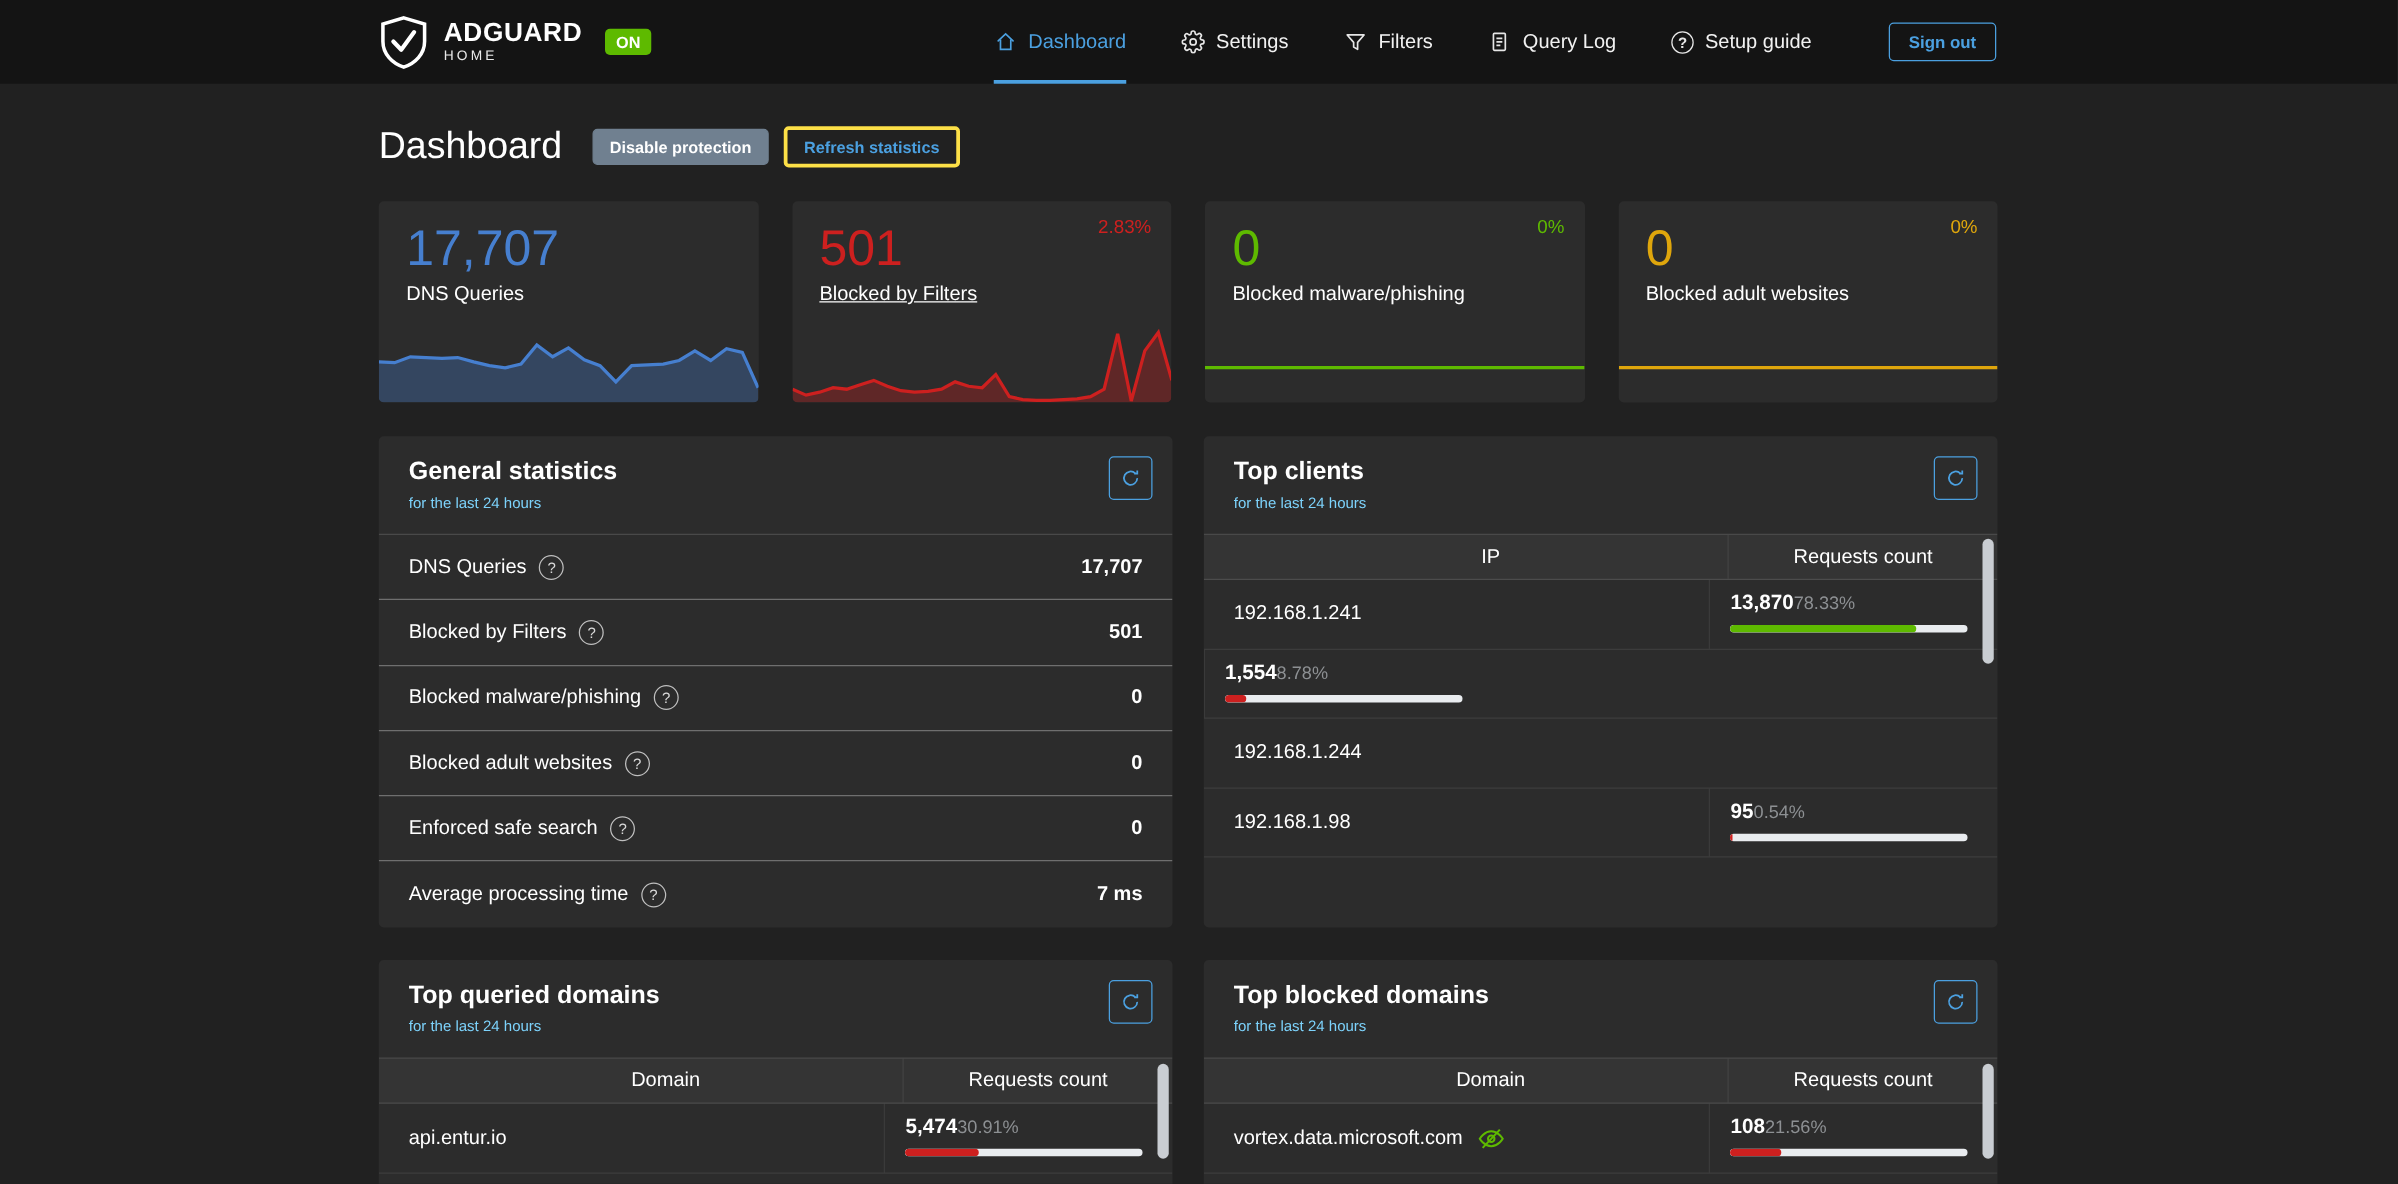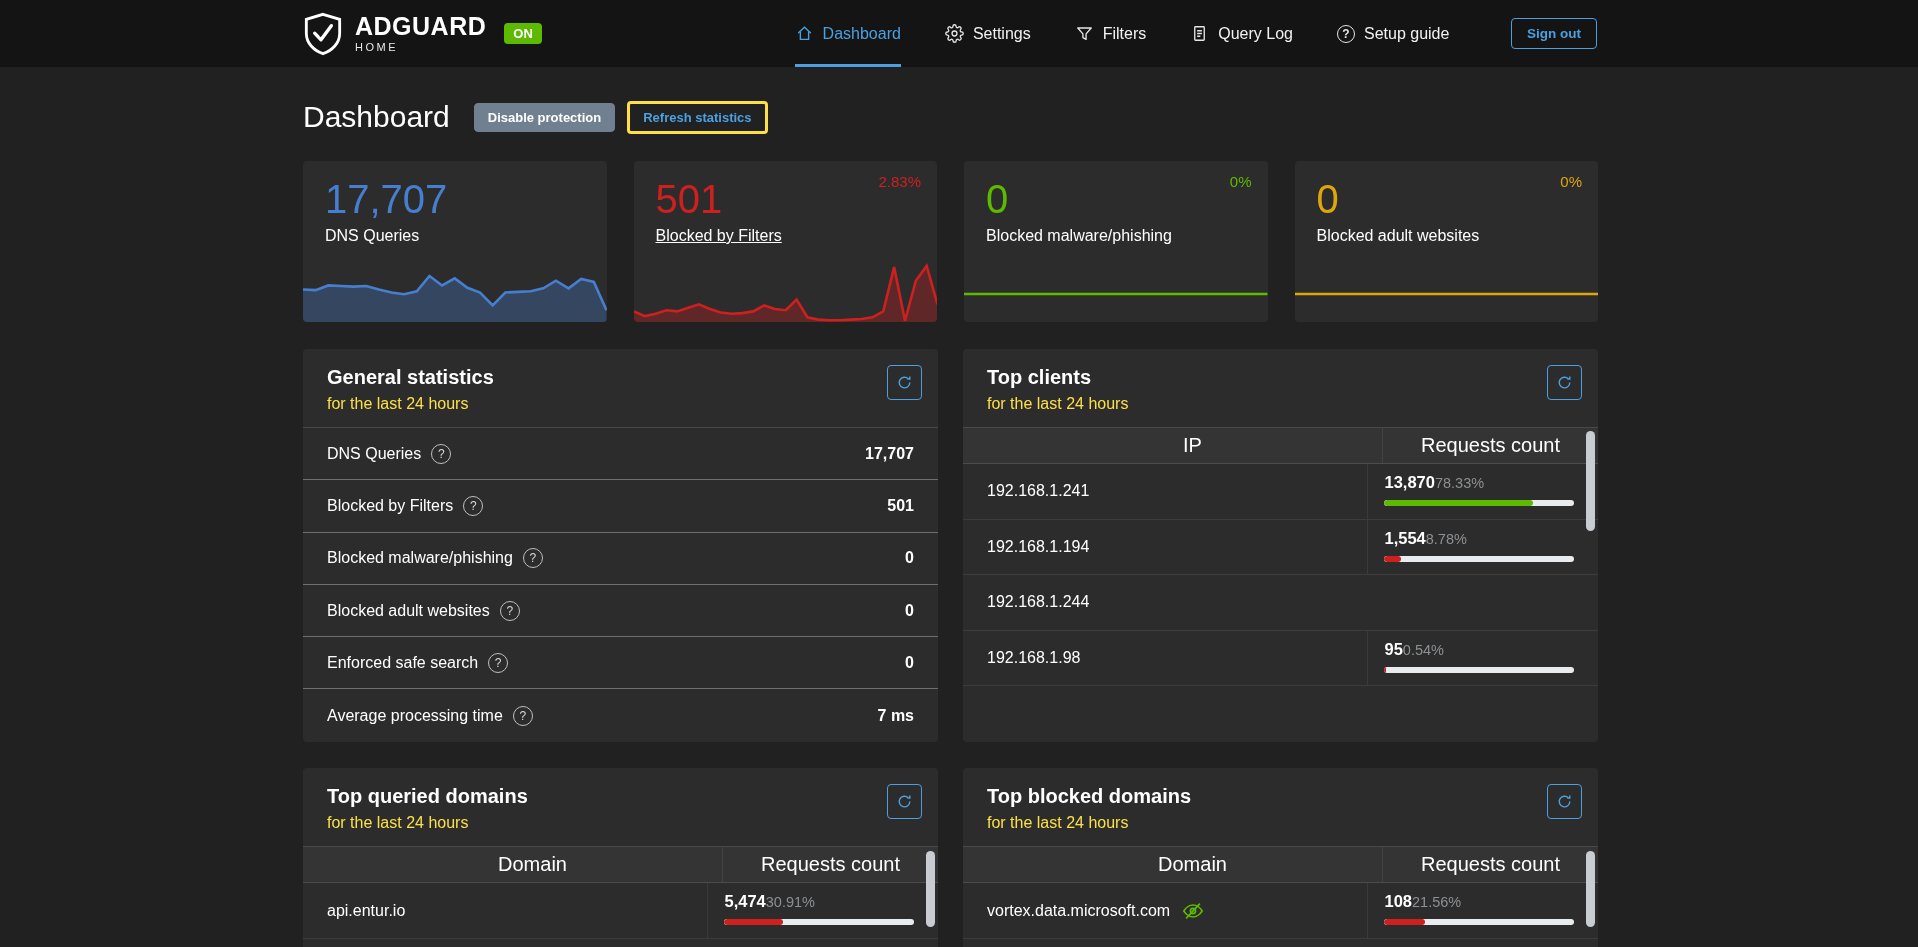--- a/index.html
+++ b/index.html
@@ -9,21 +9,21 @@
     background:#212121; color:#fff;
   }
   
   .topbar {
     height:67px; background:#141414; display:flex; align-items:stretch;
     padding:0 321px 0 303px;
   }
   .brand { display:flex; align-items:center; width:430px; }
   .shield { width:40px; height:46px; }
   .brand-text { margin-left:12px; line-height:1; }
-  .brand-name { font-size:25px; font-weight:bold; letter-spacing:.5px; color:#fff; }
+  .brand-name { font-size:21px; font-weight:bold; letter-spacing:.5px; color:#fff; }
   .brand-sub { font-size:11px; letter-spacing:2.5px; color:#e8e8e8; margin-top:3px; }
   .on-badge {
     margin-left:18px; align-self:center; background:#5eba00; color:#fff;
     font-size:13px; font-weight:bold; padding:3px 9px; border-radius:4px;
   }
   .nav { flex:1; display:flex; justify-content:center; gap:44px; }
   .nav-item {
     display:flex; align-items:center; gap:9px; font-size:16px; color:#f2f2f2;
     cursor:pointer; border-bottom:3px solid transparent; padding-top:3px;
   }
@@ -55,21 +55,21 @@
   .stat-value { font-size:40px; font-weight:400; padding:16px 0 0 22px; line-height:1.1; }
   .stat-label { font-size:16px; color:#fff; padding:6px 0 0 22px; }
   .stat-label a { color:#fff; text-decoration:underline; cursor:pointer; }
   .stat-percent { position:absolute; top:12px; right:16px; font-size:15px; }
   .sparkline { position:absolute; left:0; right:0; bottom:0; width:100%; height:62px; display:block; }
   
   .panel-grid { display:grid; grid-template-columns:1fr 1fr; gap:25px; margin-top:27px; }
   .panel { position:relative; height:393px; background:#2c2c2c; border-radius:4px; overflow:hidden; }
   .panel-head { height:79px; padding:17px 24px 0; border-bottom:1px solid rgba(255,255,255,.14); }
   .panel-title { font-size:20px; font-weight:700; color:#fff; }
-  .panel-sub { font-size:16px; color:#fde047; margin-top:6px; }
+  .panel-sub { font-size:12px; color:#7dd3fc; margin-top:6px; }
   .refresh-btn {
     position:absolute; top:16px; right:16px; width:35px; height:35px;
     background:transparent; border:1px solid #4ba0e0; border-radius:4px; cursor:pointer;
     display:flex; align-items:center; justify-content:center;
   }
   .refresh-btn svg { width:17px; height:17px; stroke:#4ba0e0; fill:none; stroke-width:2; }
   
   .gs-row {
     height:52.3px; display:flex; align-items:center; justify-content:space-between;
     padding:0 24px; border-bottom:1px solid rgba(255,255,255,.32);
@@ -77,21 +77,21 @@
   .gs-row:last-child { border-bottom:none; }
   .gs-label { display:flex; align-items:center; gap:10px; font-size:16px; color:#fff; }
   .help-circle {
     display:inline-flex; align-items:center; justify-content:center; width:20px; height:20px;
     border:1.5px solid #bfbfbf; border-radius:50%; font-size:12px; color:#d8d8d8; cursor:pointer;
   }
   .gs-value { font-size:16px; font-weight:bold; color:#fff; }
   
   .thead {
     height:36px; display:flex; background:rgba(255,255,255,.04);
-    border-bottom:1px solid rgba(255,255,255,.12); font-size:20px; color:#fff;padding-left:40px;
+    border-bottom:1px solid rgba(255,255,255,.12); font-size:16px; color:#fff;padding-left:40px;
   }
   .th { display:flex; align-items:center; justify-content:center; }
   .col-l { width:63.7%; }
   .col-r { width:36.3%; border-left:1px solid rgba(255,255,255,.07); }
   .t-row { display:flex; border-bottom:1px solid rgba(255,255,255,.08); }
   .tc-left { width:63.7%; display:flex; align-items:center; gap:12px; padding-left:24px; font-size:16px; color:#fff; }
   .tc-right { width:36.3%; border-left:1px solid rgba(255,255,255,.07); padding:9px 24px 0 16px; }
   .count-line { display:flex; align-items:baseline; }
   .count { font-size:16.5px; font-weight:bold; color:#fff; }
   .pct { font-size:14.5px; color:#8d9093; }
@@ -282,23 +282,20 @@
               <div class="count-line">
                 <span class="count">13,870</span>
                 <span class="pct">78.33%</span>
               </div>
               <div class="bar">
                 <div class="bar-fill" style="width: 78.33%; background: rgb(94, 186, 0);"></div>
               </div>
             </div>
           </div>
           <div class="t-row" style="height: 55.6px;">
-            <div class="tc-left">
-              <span>192.168.1.194</span>
-            </div>
             <div class="tc-right">
               <div class="count-line">
                 <span class="count">1,554</span>
                 <span class="pct">8.78%</span>
               </div>
               <div class="bar">
                 <div class="bar-fill" style="width: 8.78%; background: rgb(205, 32, 31);"></div>
               </div>
             </div>
           </div>

